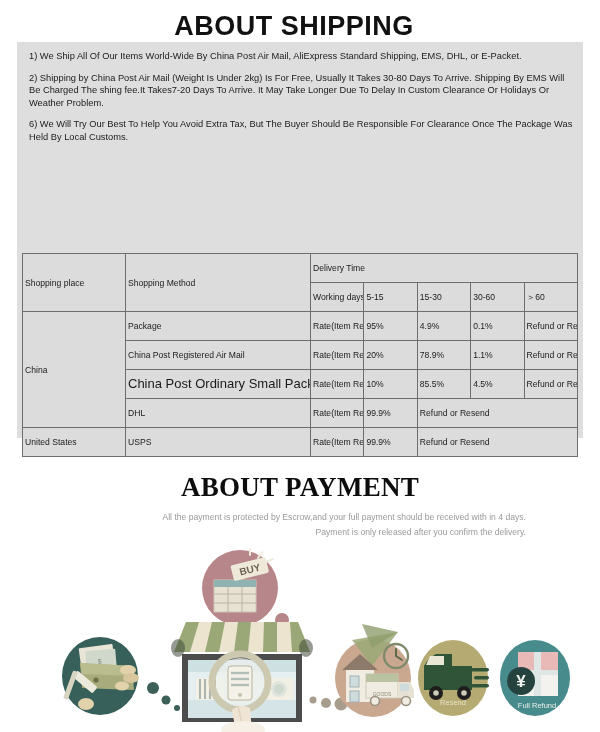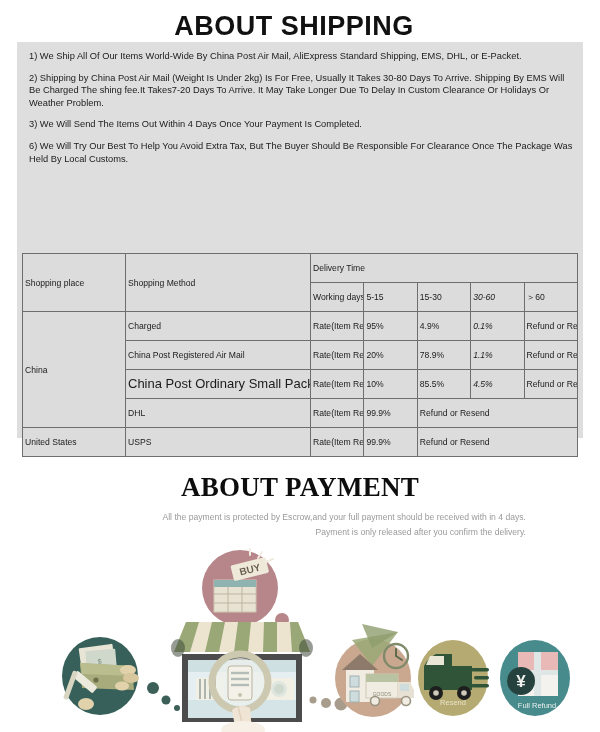--- a/index.html
+++ b/index.html
@@ -62,21 +62,21 @@
     padding:1px 2px;
     line-height:10px;
     white-space:nowrap;
     overflow:hidden;
   }
   td.c-place{width:98px;}
   td.c-method{width:180px;}
   td.c-rate{width:94px;}
   td.c-d1{width:34px;}
   td.c-d2{width:34px;}
-  td.c-d3{width:34px;font-style:italic;}
+  td.c-d3{width:34px;}
   td.c-d4{width:82px;margin-left:17px;}
   
   .pay-title{
     position:absolute;
     left:0; top:472px; width:600px;
     text-align:center;
     font-family:"Liberation Serif", serif;
     font-weight:bold;
     font-size:27px;
     color:#0d0d0d;
@@ -101,21 +101,20 @@
 </head>
 <body>
 
 <div class="ship-title">ABOUT SHIPPING</div>
 
 <div class="panel">
 
   <div class="panel-text">
     <p>1) We Ship All Of Our Items World-Wide By China Post Air Mail, AliExpress Standard Shipping, EMS, DHL, or E-Packet.</p>
     <p>2) Shipping by China Post Air Mail (Weight Is Under 2kg) Is For Free, Usually It Takes 30-80 Days To Arrive. Shipping By EMS Will Be Charged The shing fee.It Takes7-20 Days To Arrive. It May Take Longer Due To Delay In Custom Clearance Or Holidays Or Weather Problem.</p>
-    <p>3) We Will Send The Items Out Within 4 Days Once Your Payment Is Completed.</p>
     <p>6) We Will Try Our Best To Help You Avoid Extra Tax, But The Buyer Should Be Responsible For Clearance Once The Package Was Held By Local Customs.</p>
   </div>
 
   <div class="tbl-wrap">
     <table class="ship-tbl">
       <tbody>
         <tr>
           <td class="c-place" rowspan="2">Shopping place</td>
           <td class="c-method" rowspan="2">Shopping Method</td>
           <td colspan="5">Delivery Time</td>
@@ -123,21 +122,21 @@
         <tr>
           <td class="c-rate">Working days</td>
           <td class="c-d1">5-15</td>
           <td class="c-d2">15-30</td>
           <td class="c-d3">30-60</td>
           <td class="c-d4">＞60</td>
         </tr>
 
         <tr>
           <td class="c-place" rowspan="4">China</td>
-          <td class="c-method">Charged</td>
+          <td class="c-method">Package</td>
           <td class="c-rate">Rate(Item Received)</td>
           <td class="c-d1">95%</td>
           <td class="c-d2">4.9%</td>
           <td class="c-d3">0.1%</td>
           <td class="c-d4">Refund or Resend</td>
         </tr>
 
         <tr>
           <td class="c-method">China Post Registered Air Mail</td>
           <td class="c-rate">Rate(Item Received)</td>

